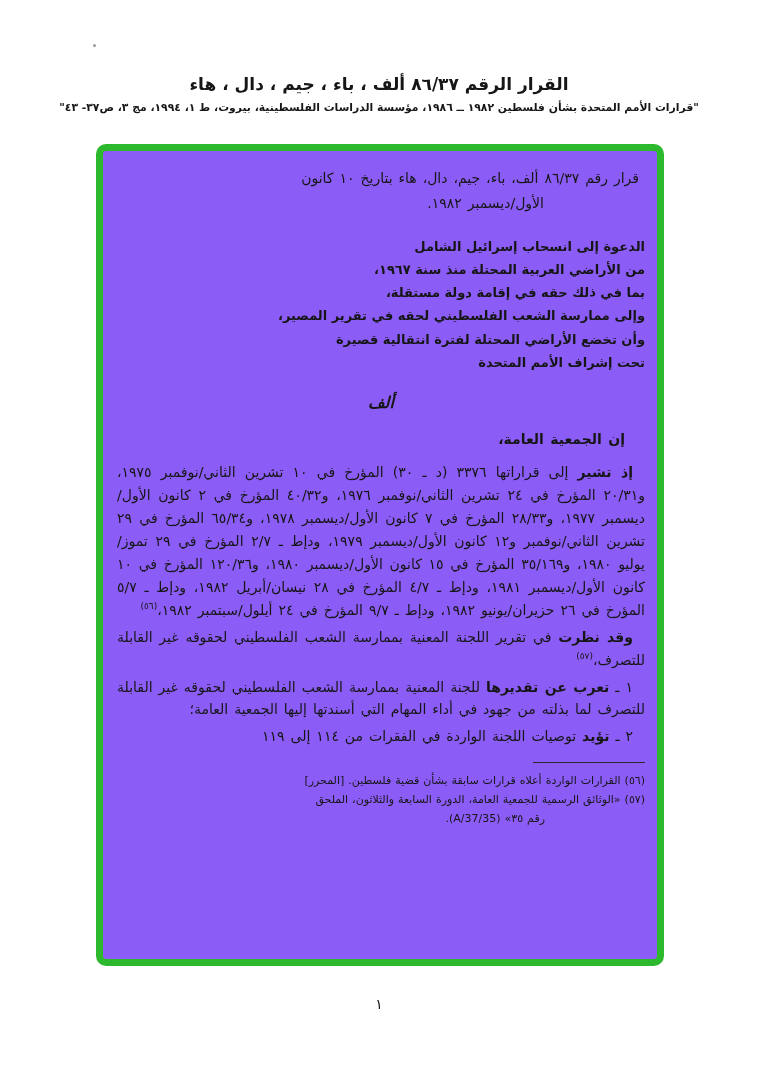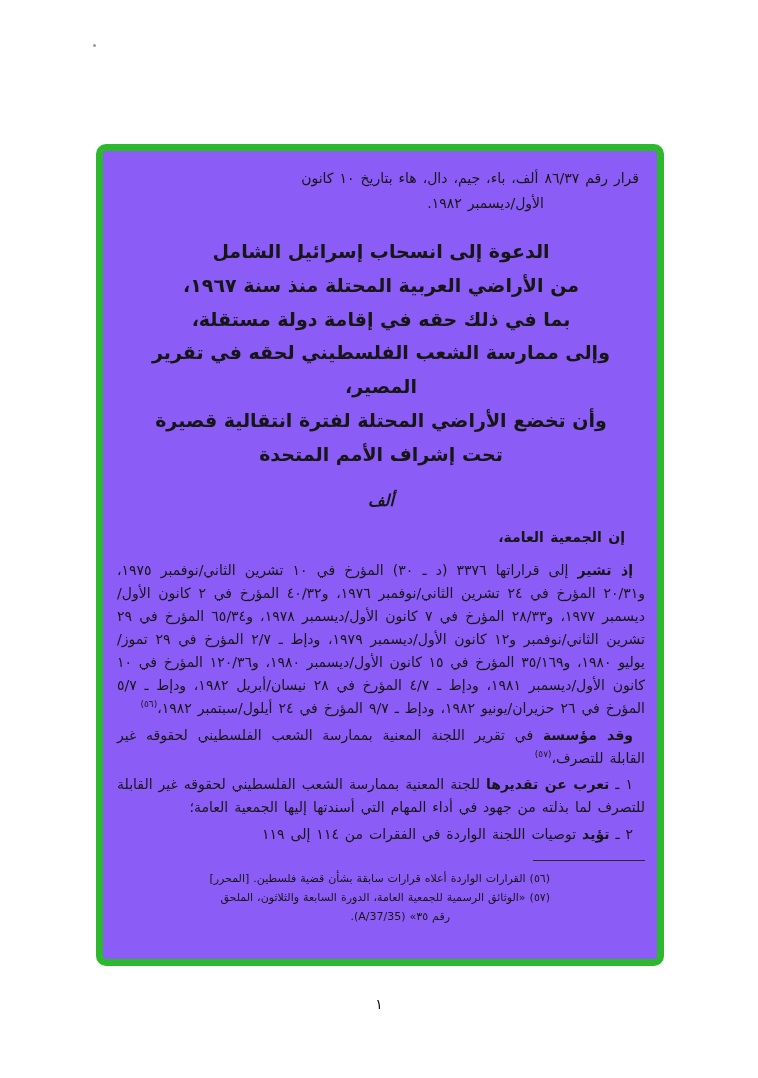--- a/index.html
+++ b/index.html
@@ -14,40 +14,44 @@
   .green-box{
     position:absolute;left:96px;top:144px;width:554px;height:808px;
     border:7px solid #2db92d;border-radius:10px;overflow:hidden;background:#8b5cf6;
   }
   .content{
     padding:15px 12px 0 14px;font-size:14px;line-height:1.64;
     text-align:justify;word-spacing:1.5px;
   }
   .intro{margin:0 6px 0 0;text-align:right;line-height:1.75;}
   .intro-l2{padding-right:95px;}
-  .heading{ text-align:center;font-weight:bold;margin-top:20px;line-height:1.78;font-size:19px;word-spacing:0;}
+  .heading{ font-weight:bold;margin-top:20px;line-height:1.78;font-size:13px;word-spacing:0;}
   .section-letter{text-align:center;font-weight:bold;font-size:16px;margin:16px 0 12px;font-style:italic;}
   .opening{font-weight:bold;margin:10px;text-indent:10px;text-align:right;}
   .para{margin:4px 0 0;text-indent:12px;}
   .b{font-weight:bold;}
   sup.fnref{font-size:9px;line-height:0;}
   .footnotes{margin:14px 0 0 0;margin-left:12px;padding-right:0;}
   .fn-rule{width:112px;border-top:1.6px solid #2a2a2a;margin-bottom:9px;}
-  .fn-block{margin-right:95px;font-size:11px;line-height:1.7;text-align:justify;word-spacing:.5px;}
+  .fn-block{font-size:11px;line-height:1.7;text-align:justify;word-spacing:.5px;}
   .fn{margin:0;}
   .fn-l2{padding-right:100px;}
   .page-num{position:absolute;top:996px;left:0;width:100%;text-align:center;font-size:14px;color:#111;}
 </style>
 </head>
 <body>
 
 <div class="page">
 
   <div class="speck"></div>
 
+  <div class="hdr">
+    <div class="doc-title">القرار الرقم ٨٦/٣٧ ألف ، باء ، جيم ، دال ، هاء</div>
+    <div class="doc-source">"قرارات الأمم المتحدة بشأن فلسطين ١٩٨٢ ــ ١٩٨٦، مؤسسة الدراسات الفلسطينية، بيروت، ط ١، ١٩٩٤، مج ٣، ص٣٧- ٤٣"</div>
+  </div>
 
   <div class="green-box">
     <div class="content">
 
       <p class="intro"><span>قرار رقم ٨٦/٣٧ ألف، باء، جيم، دال، هاء بتاريخ ١٠ كانون</span><br><span class="intro-l2">الأول/ديسمبر ١٩٨٢.</span></p>
 
       <div class="heading">
         <div>الدعوة إلى انسحاب إسرائيل الشامل</div>
         <div>من الأراضي العربية المحتلة منذ سنة ١٩٦٧،</div>
         <div>بما في ذلك حقه في إقامة دولة مستقلة،</div>
@@ -55,21 +59,21 @@
         <div>وأن تخضع الأراضي المحتلة لفترة انتقالية قصيرة</div>
         <div>تحت إشراف الأمم المتحدة</div>
       </div>
 
       <div class="section-letter">ألف</div>
 
       <p class="opening">إن الجمعية العامة،</p>
 
       <p class="para"><span class="b">إذ تشير</span><span> إلى قراراتها ٣٣٧٦ (د ـ ٣٠) المؤرخ في ١٠ تشرين الثاني/نوفمبر ١٩٧٥، و٢٠/٣١ المؤرخ في ٢٤ تشرين الثاني/نوفمبر ١٩٧٦، و٤٠/٣٢ المؤرخ في ٢ كانون الأول/ديسمبر ١٩٧٧، و٢٨/٣٣ المؤرخ في ٧ كانون الأول/ديسمبر ١٩٧٨، و٦٥/٣٤ المؤرخ في ٢٩ تشرين الثاني/نوفمبر و١٢ كانون الأول/ديسمبر ١٩٧٩، ودإط ـ ٢/٧ المؤرخ في ٢٩ تموز/يوليو ١٩٨٠، و٣٥/١٦٩ المؤرخ في ١٥ كانون الأول/ديسمبر ١٩٨٠، و١٢٠/٣٦ المؤرخ في ١٠ كانون الأول/ديسمبر ١٩٨١، ودإط ـ ٤/٧ المؤرخ في ٢٨ نيسان/أبريل ١٩٨٢، ودإط ـ ٥/٧ المؤرخ في ٢٦ حزيران/يونيو ١٩٨٢، ودإط ـ ٩/٧ المؤرخ في ٢٤ أيلول/سبتمبر ١٩٨٢،</span><sup class="fnref">(٥٦)</sup></p>
 
-      <p class="para"><span class="b">وقد مؤسسة</span><span> في تقرير اللجنة المعنية بممارسة الشعب الفلسطيني لحقوقه غير القابلة للتصرف،</span><sup class="fnref">(٥٧)</sup></p>
+      <p class="para"><span class="b">وقد نظرت</span><span> في تقرير اللجنة المعنية بممارسة الشعب الفلسطيني لحقوقه غير القابلة للتصرف،</span><sup class="fnref">(٥٧)</sup></p>
 
       <p class="para"><span>١ ـ </span><span class="b">تعرب عن تقديرها</span><span> للجنة المعنية بممارسة الشعب الفلسطيني لحقوقه غير القابلة للتصرف لما بذلته من جهود في أداء المهام التي أسندتها إليها الجمعية العامة؛</span></p>
 
       <p class="para"><span>٢ ـ </span><span class="b">تؤيد</span><span> توصيات اللجنة الواردة في الفقرات من ١١٤ إلى ١١٩</span></p>
 
       <div class="footnotes">
         <div class="fn-rule"></div>
         <div class="fn-block">
           <p class="fn"><span>(٥٦)</span><span> القرارات الواردة أعلاه قرارات سابقة بشأن قضية فلسطين. [المحرر]</span></p>
           <p class="fn"><span>(٥٧)</span><span> «الوثائق الرسمية للجمعية العامة، الدورة السابعة والثلاثون، الملحق</span><br><span class="fn-l2">رقم ٣٥» (A/37/35).</span></p>

